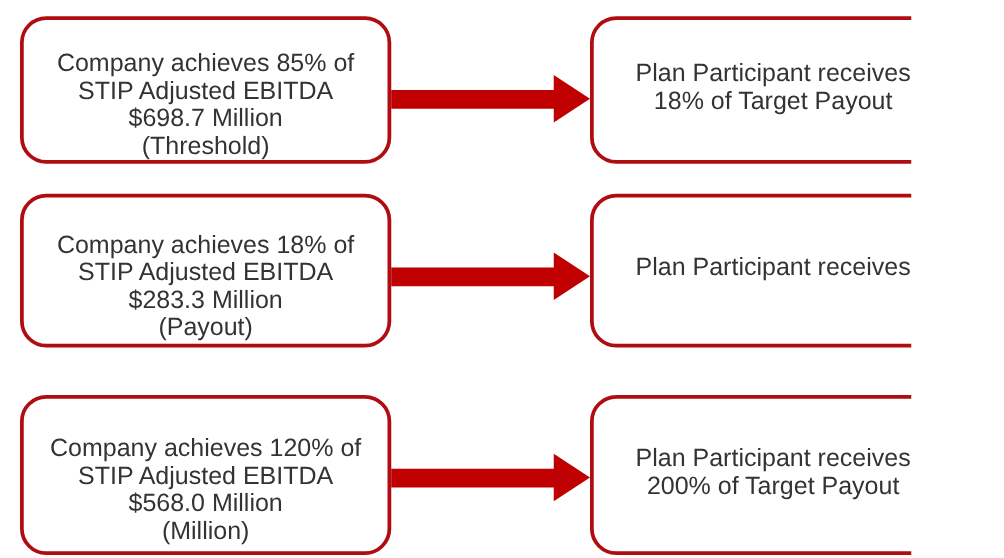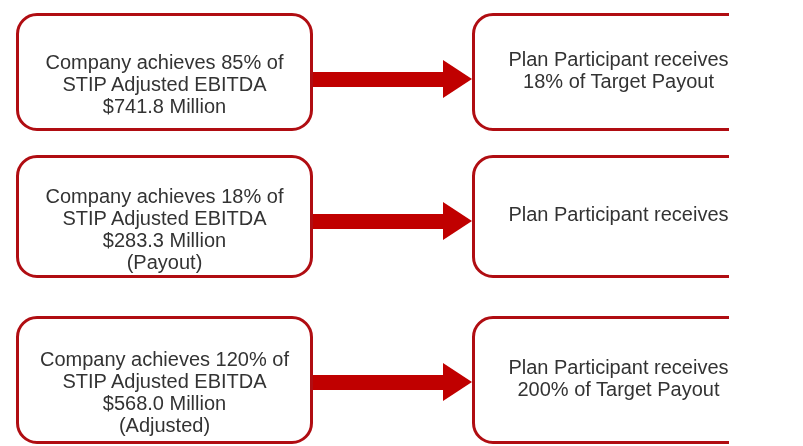--- a/index.html
+++ b/index.html
@@ -81,21 +81,22 @@
 </style>
 </head>
 <body>
 
 <div class="canvas">
 
   <div class="flow-row row1">
     <div class="box box-left">
       <div class="line">Company achieves 85% of</div>
       <div class="line">STIP Adjusted EBITDA</div>
-      <div class="line">$741.8 Million</div>
+      <div class="line">$698.7 Million</div>
+      <div class="line">(Threshold)</div>
     </div>
     <div class="arrow">
       <div class="arrow-shaft"></div>
       <div class="arrow-head"></div>
     </div>
     <div class="box box-right">
       <div class="line">Plan Participant receives</div>
       <div class="line">18% of Target Payout</div>
     </div>
   </div>
@@ -114,21 +115,21 @@
     <div class="box box-right">
       <div class="line">Plan Participant receives</div>
     </div>
   </div>
 
   <div class="flow-row row3">
     <div class="box box-left">
       <div class="line">Company achieves 120% of</div>
       <div class="line">STIP Adjusted EBITDA</div>
       <div class="line">$568.0 Million</div>
-      <div class="line">(Adjusted)</div>
+      <div class="line">(Million)</div>
     </div>
     <div class="arrow">
       <div class="arrow-shaft"></div>
       <div class="arrow-head"></div>
     </div>
     <div class="box box-right">
       <div class="line">Plan Participant receives</div>
       <div class="line">200% of Target Payout</div>
     </div>
   </div>

